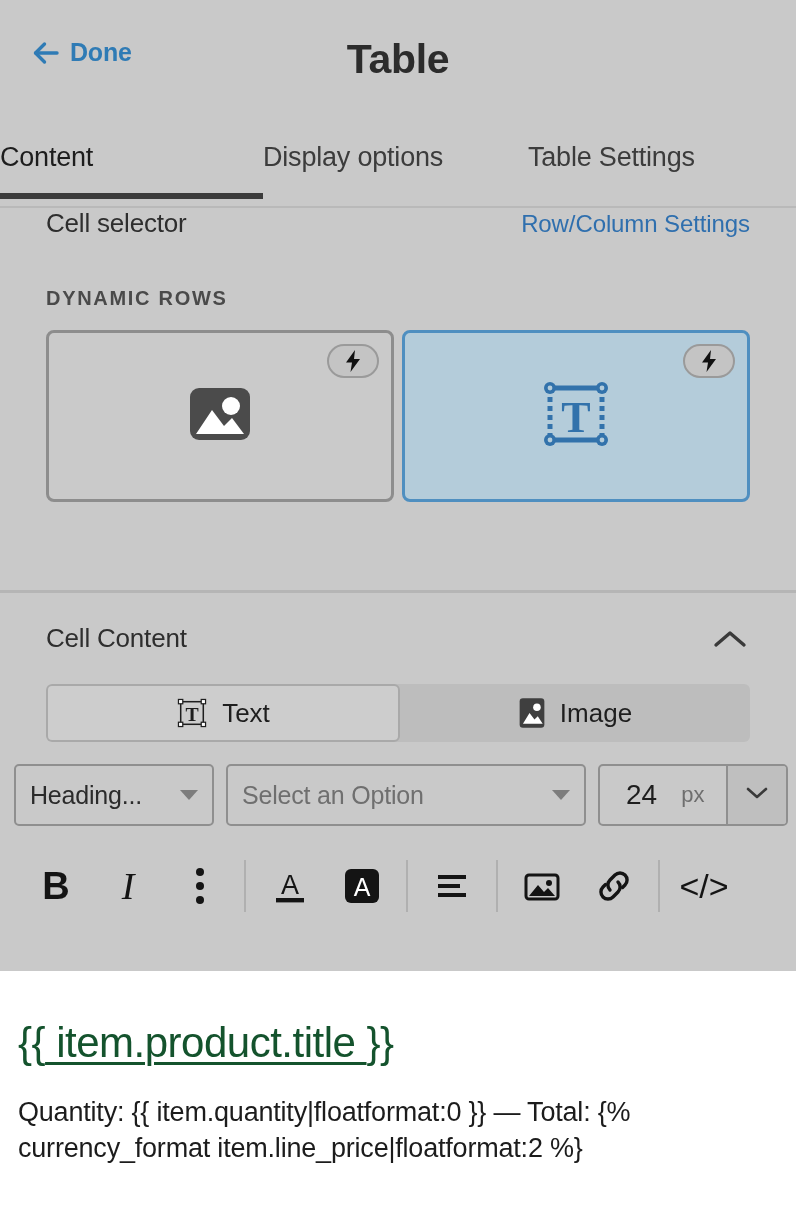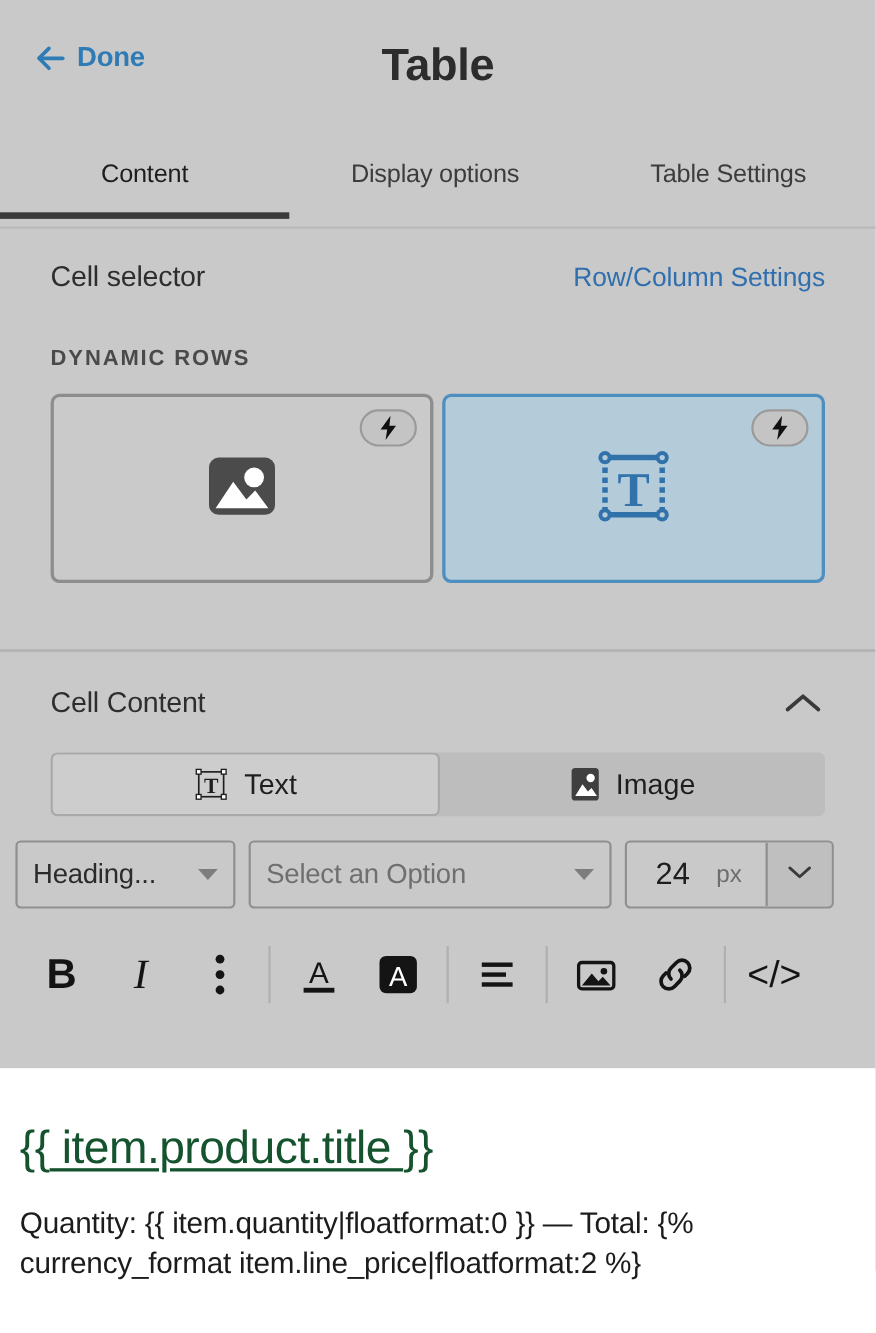--- a/index.html
+++ b/index.html
@@ -77,22 +77,21 @@
     height: 90px;
     display: flex;
     align-items: flex-start;
     background: #c9c9c9;
   }
 
   .tab {
     height: 78px;
     display: flex;
     align-items: center;
-    justify-content: center;
-    font-size: 23px;
+    font-size: 27px;
     color: #3c3c3c;
     cursor: pointer;
     user-select: none;
     position: relative;
     letter-spacing: -0.2px;
   }
 
   .tab-content  { width: 263px; }
   .tab-settings { width: 268px; }
   .tab-display  { width: 265px; }
@@ -125,21 +124,20 @@
     flex: 0 0 382px;
     position: relative;
     padding: 0 46px;
     background: #c9c9c9;
   }
 
   .selector-head {
     display: flex;
     align-items: baseline;
     justify-content: space-between;
-    padding-top: 28px;
   }
 
   .selector-title {
     font-size: 26px;
     color: #2e2e2e;
     letter-spacing: -0.2px;
   }
 
   .rowcol-link {
     font-size: 24px;
@@ -276,21 +274,21 @@
     background: #c9c9c9;
     display: flex;
     align-items: center;
     justify-content: space-between;
     padding: 0 14px;
     cursor: pointer;
     user-select: none;
   }
 
   .select-heading { width: 200px; }
-  .select-option  { width: 330px; gap: 23px; }
+  .select-option  { width: 360px; gap: 23px; }
 
   .select-text {
     font-size: 25px;
     color: #2b2b2b;
     white-space: nowrap;
     letter-spacing: -0.2px;
   }
 
   .select-text.placeholder { color: #6f6f6f; }
 

